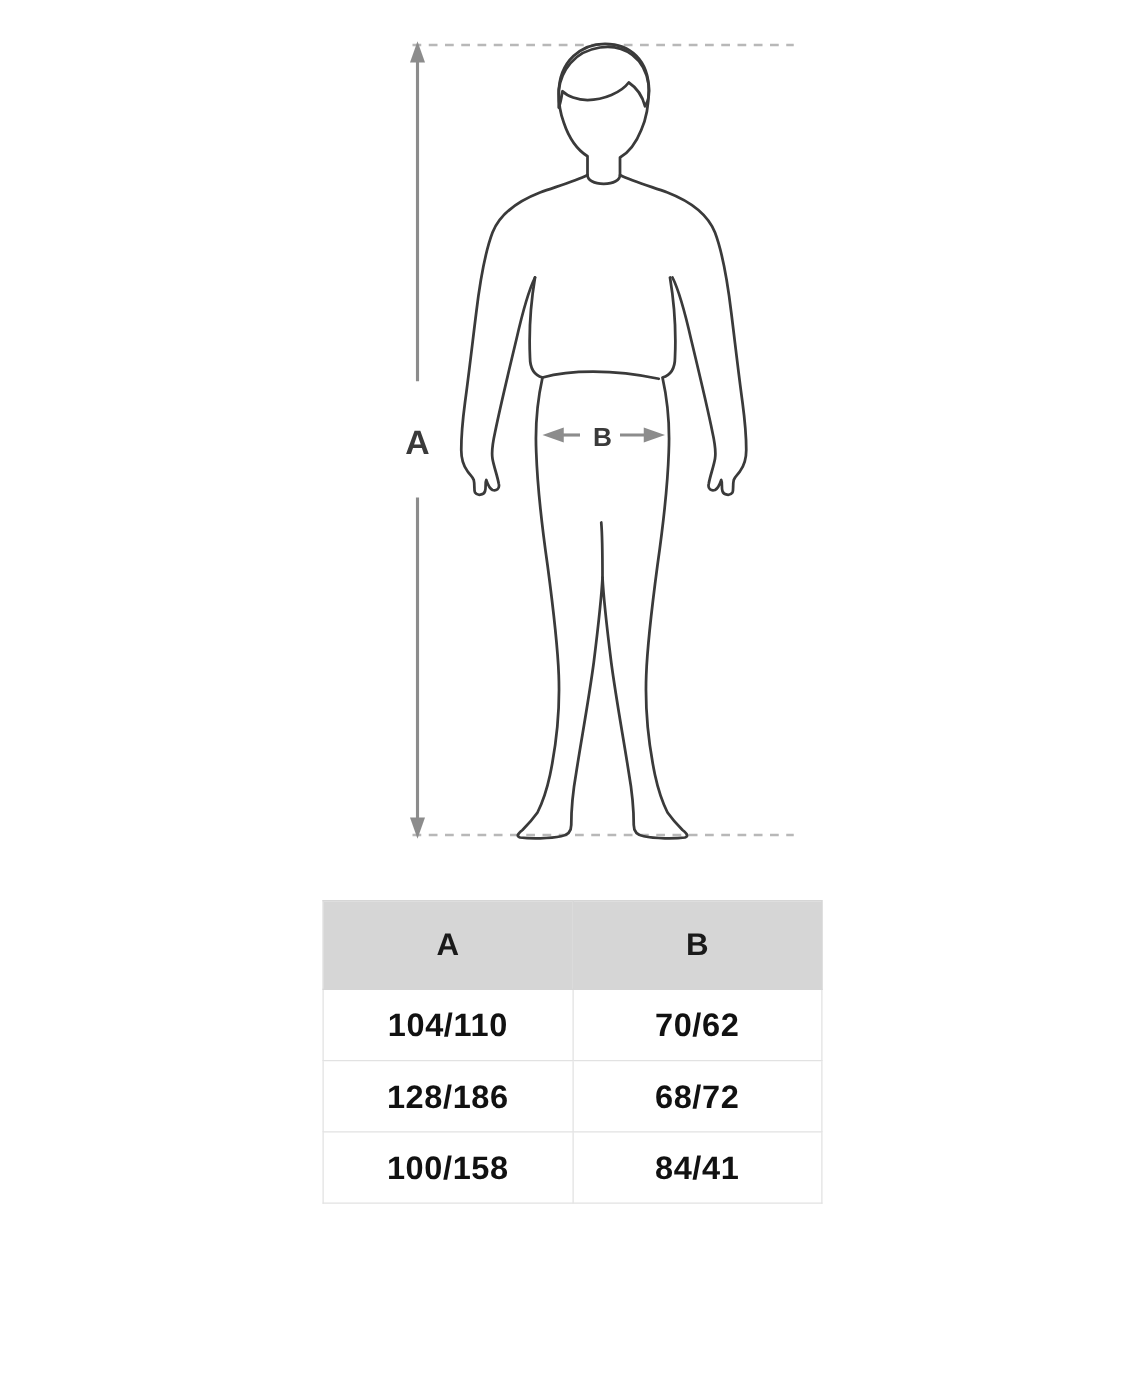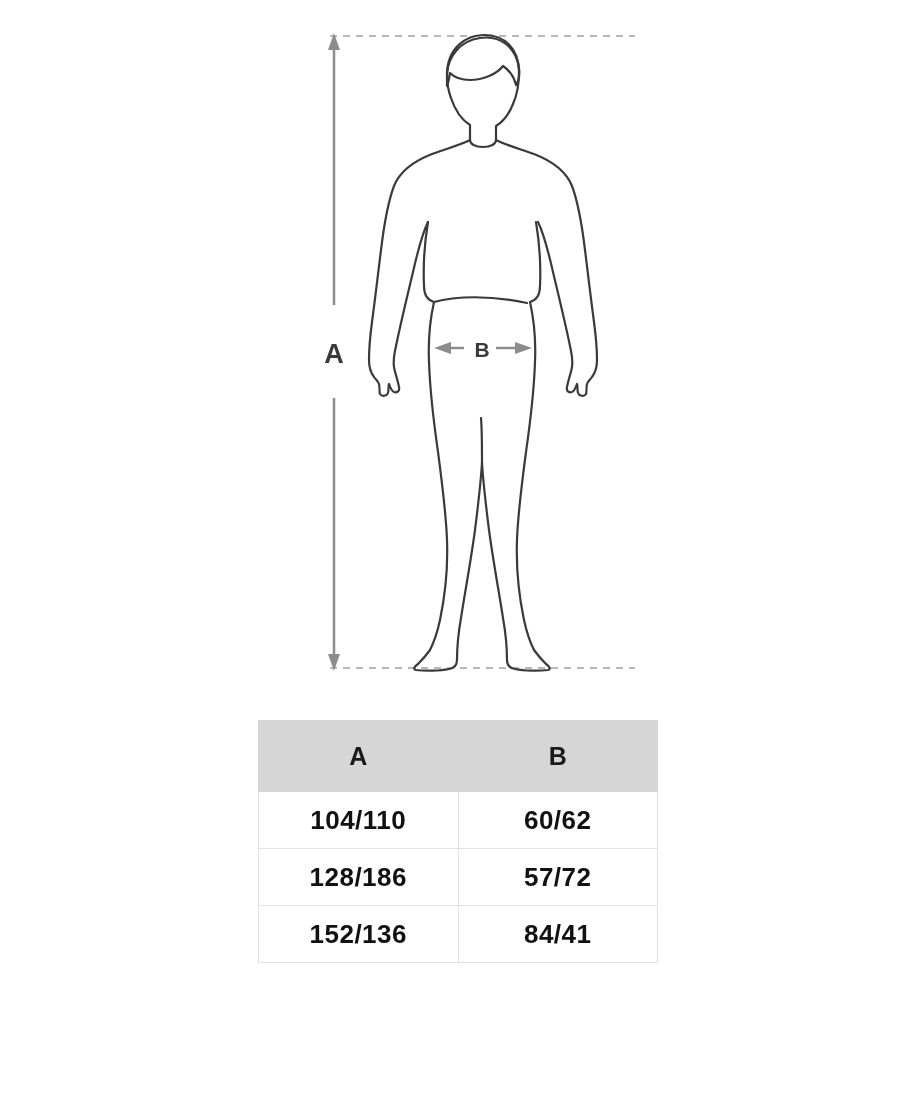--- a/index.html
+++ b/index.html
@@ -197,25 +197,25 @@
   <table class="size-table">
     <thead>
       <tr>
         <th>A</th>
         <th>B</th>
       </tr>
     </thead>
     <tbody>
       <tr>
         <td>104/110</td>
-        <td>60/62</td>
+        <td>70/62</td>
       </tr>
       <tr>
         <td>128/186</td>
-        <td>57/72</td>
-      </tr>
-      <tr>
-        <td>152/136</td>
+        <td>68/72</td>
+      </tr>
+      <tr>
+        <td>100/158</td>
         <td>84/41</td>
       </tr>
     </tbody>
   </table>
 </div>
 
 </body></html>

